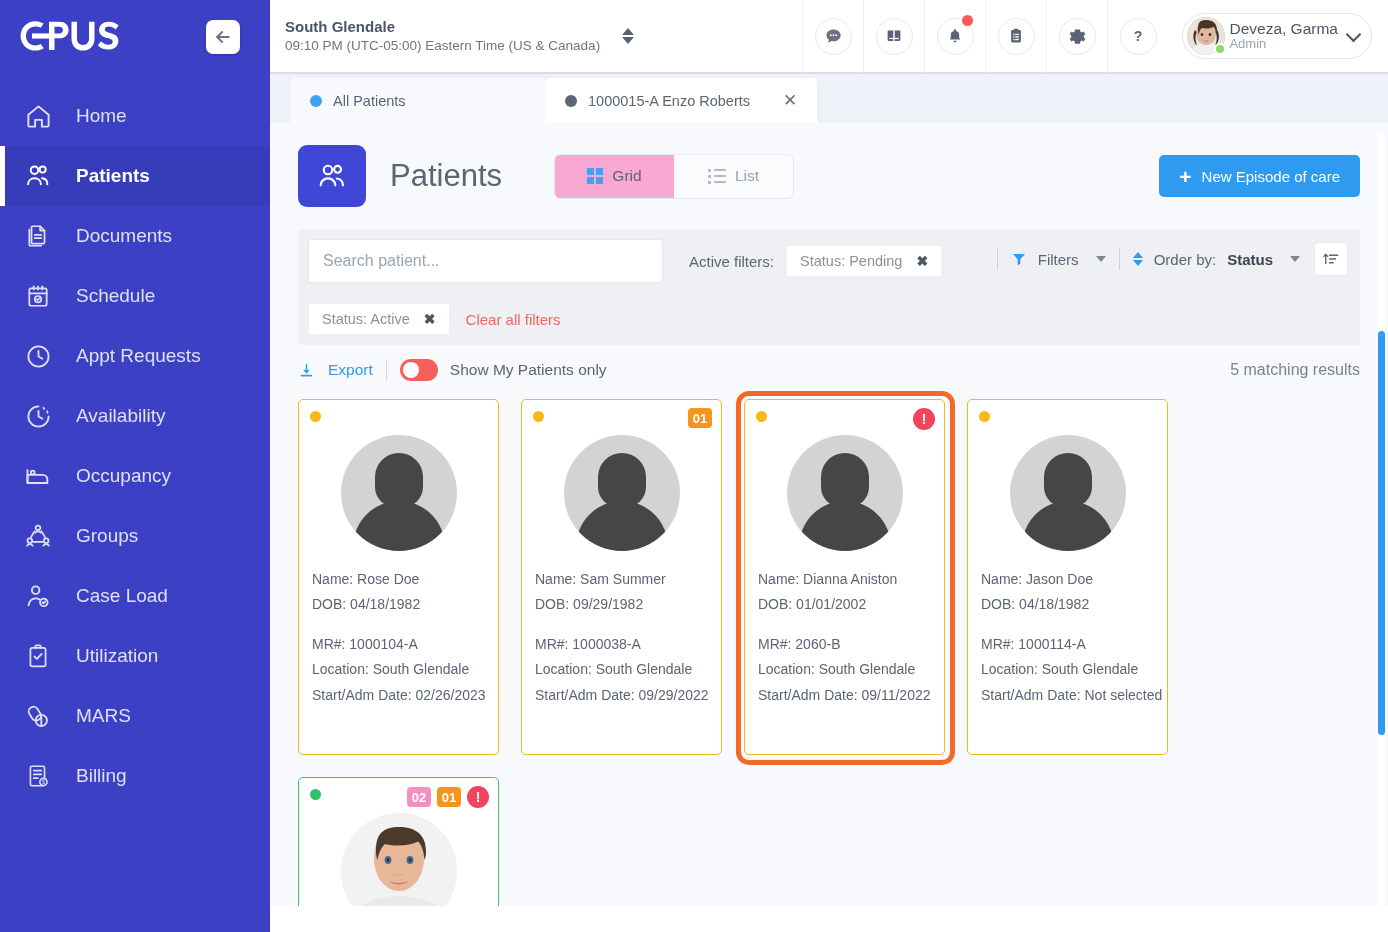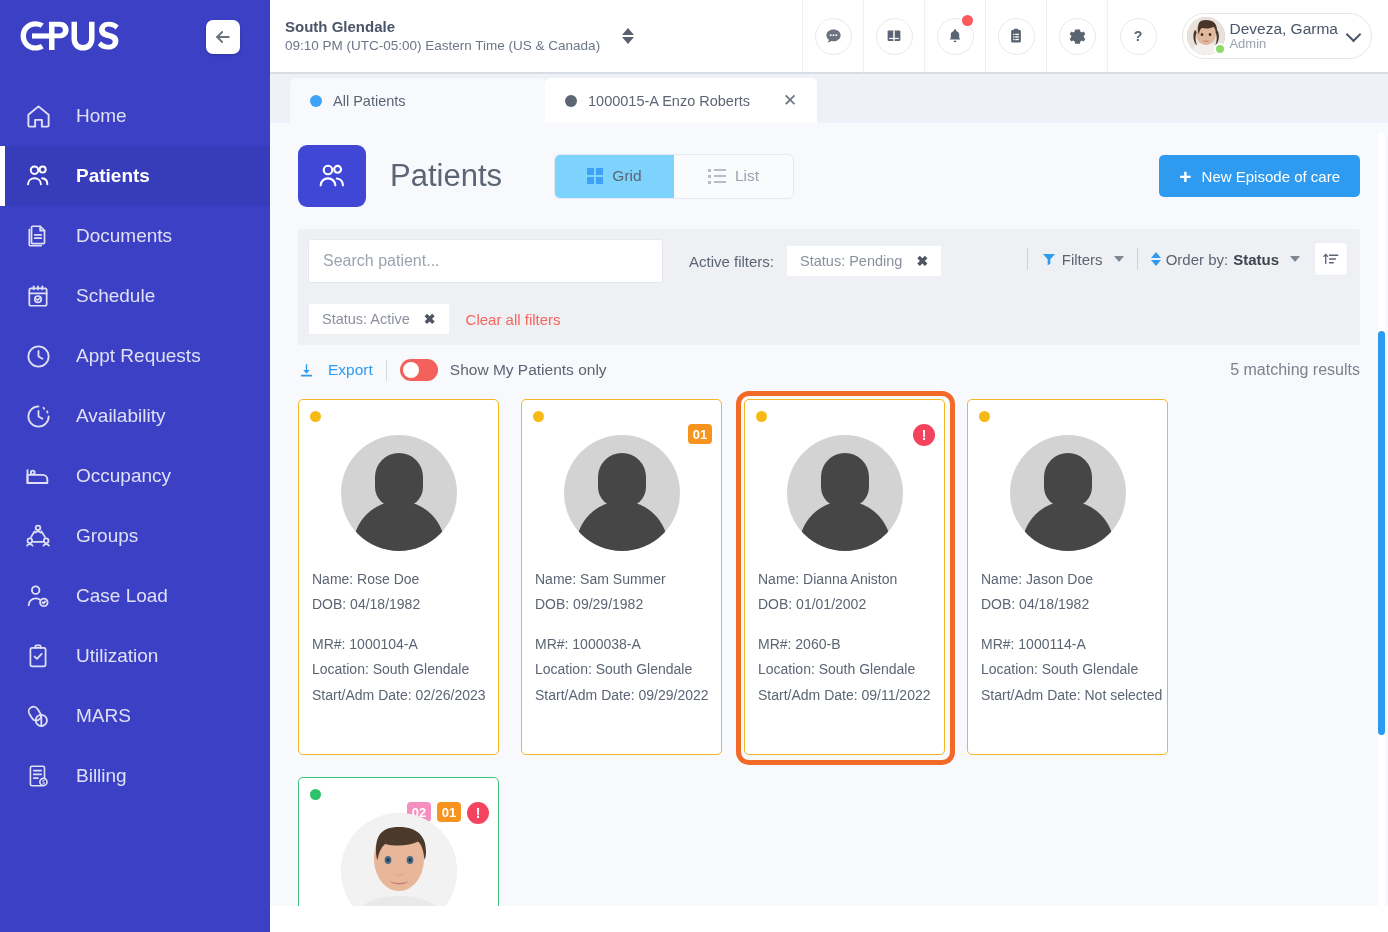--- a/index.html
+++ b/index.html
@@ -120,21 +120,21 @@
   .page-title { font-size: 31px; color: #5c6574; margin-left: 24px; font-weight: normal; }
 
   .viewtoggle {
     margin-left: 52px; display: flex; border: 1px solid #e4e9f0; border-radius: 6px;
     overflow: hidden; background: #fafbfd; height: 45px;
   }
   .vt-btn {
     width: 119px; display: flex; align-items: center; justify-content: center; gap: 9px;
     font-size: 15.5px; color: #9aa3b0; cursor: pointer; background: transparent;
   }
-  .vt-btn.on { background: #7dd3fc; color: #5c6574; }
+  .vt-btn.on { background: #f9a8d4; color: #5c6574; }
   .grid-glyph { display: grid; grid-template-columns: 7px 7px; grid-template-rows: 7px 7px; gap: 2px; }
   .grid-glyph i { background: #3fa2f7; display: block; }
   .list-glyph { display: flex; flex-direction: column; gap: 3px; }
   .list-glyph i { display: flex; gap: 3px; align-items: center; }
   .list-glyph i::before { content:""; width: 3px; height: 3px; background:#b6bdc8; }
   .list-glyph i::after { content:""; width: 12px; height: 2.5px; background:#b6bdc8; }
 
   .btn-new {
     margin-left: auto; background: #2e9bf0; color: #fff; border: none; border-radius: 5px;
     height: 42px; padding: 0 20px; font-size: 15px; display: flex; align-items: center; gap: 10px;
@@ -155,21 +155,21 @@
   .search-input::placeholder { color: #9aa3b0; }
   .active-filters-label { font-size: 15px; color: #5c6574; margin-left: 26px; margin-right: 12px; }
   .chip {
     background: #fff; border: 1px solid #edf0f4; height: 32px; display: inline-flex; align-items: center;
     gap: 14px; padding: 0 13px; font-size: 14.5px; color: #8a919c; cursor: pointer;
   }
   .chip-x { color: #4d5662; font-weight: bold; font-size: 14px; }
   .clear-all { color: #f2665f; font-size: 15px; margin-left: 16px; cursor: pointer; }
   .filter-right { margin-left: auto; display: flex; align-items: center; gap: 0; position: absolute; right: 12px; top: 13px; }
   .vdiv { width: 1px; height: 22px; background: #ccd2da; margin: 0 13px; }
-  .f-link { display: flex; align-items: center; gap: 5px; font-size: 15px; color: #5c6574; cursor: pointer; }
+  .f-link { display: flex; align-items: center; gap: 11px; font-size: 15px; color: #5c6574; cursor: pointer; }
   .f-link .lbl-strong { font-weight: bold; color: #3c444f; }
   .caret-dn { width: 0; height: 0; border-left: 5px solid transparent; border-right: 5px solid transparent; border-top: 6px solid #7d8693; margin-left: 6px;}
   .sort-box {
     width: 34px; height: 34px; background: #fff; border: 1px solid #e9edf2; border-radius: 4px;
     display: flex; align-items: center; justify-content: center; margin-left: 14px; cursor: pointer;
   }
 
   
   .exportrow { margin: 14px 28px 0 28px; display: flex; align-items: center; position: relative; }
   .export-link { display: flex; align-items: center; gap: 13px; color: #2e9bf0; font-size: 15.5px; cursor: pointer; }
@@ -189,21 +189,21 @@
   }
   .card.green { border-color: #3fc47d; }
   .sel-ring {
     position: absolute; left: -9px; top: -9px; width: 219px; height: 374px;
     border: 5px solid #f26a28; border-radius: 13px; pointer-events: none;
   }
   .card .st-dot {
     position: absolute; left: 11px; top: 11px; width: 11px; height: 11px; border-radius: 50%; background: #f7b916;
   }
   .card.green .st-dot { background: #2ec36a; }
-  .badges { position: absolute; right: 9px; top: 24px; display: flex; align-items: flex-start; gap: 6px; }
+  .badges { position: absolute; right: 9px; top: 8px; display: flex; align-items: center; gap: 6px; }
   .badge-num {
     min-width: 24px; height: 20px; border-radius: 4px; color: #fff; font-size: 13px; font-weight: bold;
     display: flex; align-items: center; justify-content: center; padding: 0 4px;
   }
   .badge-num.orange { background: #f7941d; }
   .badge-num.pink { background: #f48fc0; }
   .alert-ico {
     width: 22px; height: 22px; border-radius: 50%; background: #f4435f; color: #fff;
     display: flex; align-items: center; justify-content: center; font-size: 14px; font-weight: bold;
   }

